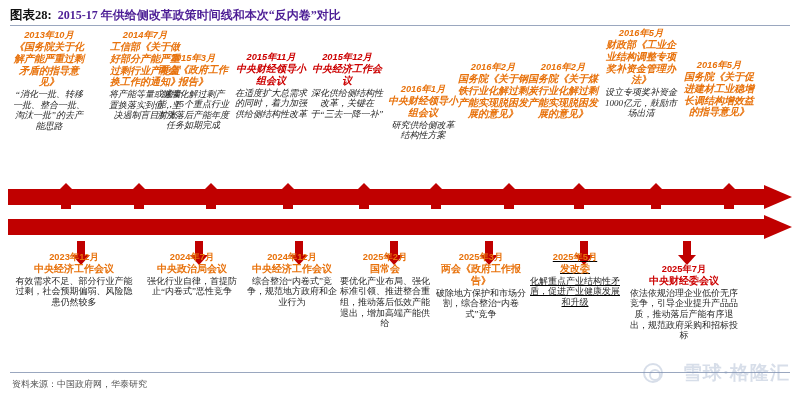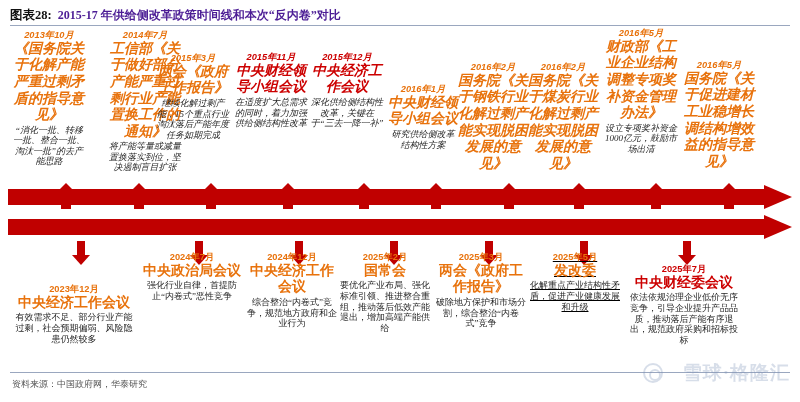--- a/index.html
+++ b/index.html
@@ -78,21 +78,21 @@
     position: absolute;
     text-align: center;
     line-height: 1.18;
     font-family: "Liberation Serif", "DejaVu Serif", serif;
   }
   .card .date {
     font-weight: bold; font-size: 9.3px; display: block; margin-bottom: 0px;
     font-family: "Liberation Sans", "DejaVu Sans", sans-serif;
   }
   .card .org {
-    font-weight: bold; font-size: 14px; display: block;
+    font-weight: bold; font-size: 10px; display: block;
     font-family: "Liberation Serif", "DejaVu Serif", serif;
   }
   .card .desc {
     display: block; font-size: 9px; color: #262626; margin-top: 1px;
     font-family: "Liberation Serif", "DejaVu Serif", serif;
   }
   .card.orange .date, .card.orange .org { color: #e8720c; }
   .card.red    .date, .card.red .org    { color: #cc0000; }
 
   
@@ -266,21 +266,21 @@
         <span class="stem"></span>
         <span class="head"></span>
       </div>
       <div class="dn-tick" style="left: 670px;">
         <span class="stem"></span>
         <span class="head"></span>
       </div>
     </div>
 
   <div id="lower-cards">
-      <div class="card orange" style="left: 14px; top: 252px; width: 120px; margin-top: 32px;">
+      <div class="card orange" style="left: 14px; top: 252px; width: 120px;">
         <span class="date">2023年12月</span>
         <span class="org">中央经济工作会议</span>
         <span class="desc">有效需求不足、部分行业产能过剩，社会预期偏弱、风险隐患仍然较多</span>
       </div>
       <div class="card orange" style="left: 140px; top: 252px; width: 104px;">
         <span class="date">2024年7月</span>
         <span class="org">中央政治局会议</span>
         <span class="desc">强化行业自律，首提防止“内卷式”恶性竞争</span>
       </div>
       <div class="card orange" style="left: 244px; top: 252px; width: 96px;">

